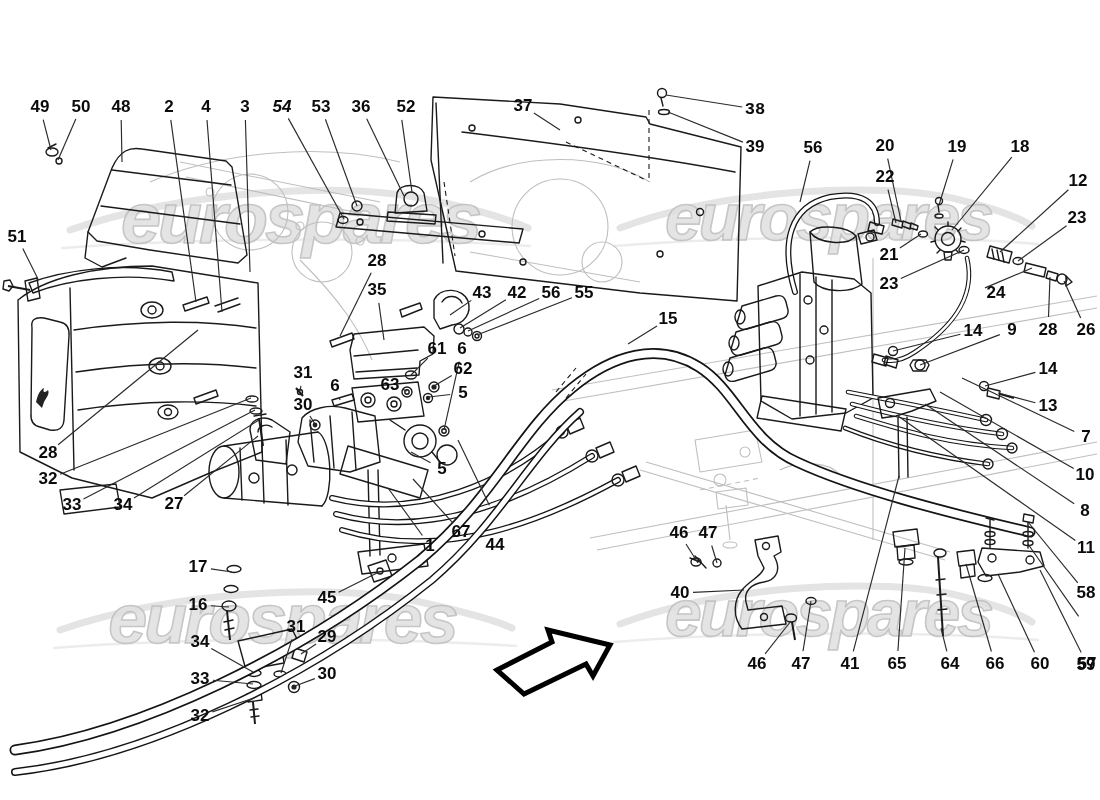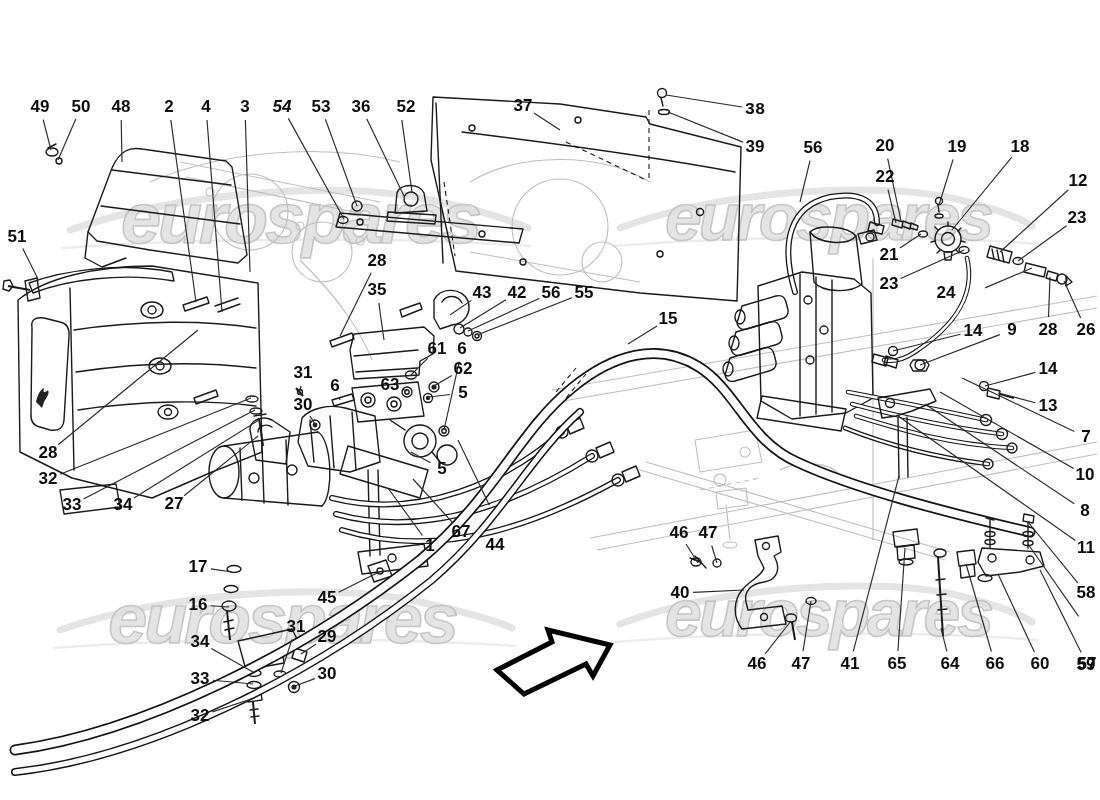--- a/index.html
+++ b/index.html
@@ -474,21 +474,21 @@
       <div class="callout" style="left: 755px; top: 147px;">39</div>
       <div class="callout" style="left: 813px; top: 148px;">56</div>
       <div class="callout" style="left: 885px; top: 146px;">20</div>
       <div class="callout" style="left: 957px; top: 147px;">19</div>
       <div class="callout" style="left: 1020px; top: 147px;">18</div>
       <div class="callout" style="left: 885px; top: 177px;">22</div>
       <div class="callout" style="left: 1078px; top: 181px;">12</div>
       <div class="callout" style="left: 1077px; top: 218px;">23</div>
       <div class="callout" style="left: 889px; top: 255px;">21</div>
       <div class="callout" style="left: 889px; top: 284px;">23</div>
-      <div class="callout" style="left: 946px; top: 293px;">24</div>
+      <div class="callout" style="left: 996px; top: 293px;">24</div>
       <div class="callout" style="left: 1048px; top: 330px;">28</div>
       <div class="callout" style="left: 1086px; top: 330px;">26</div>
       <div class="callout" style="left: 973px; top: 331px;">14</div>
       <div class="callout" style="left: 1012px; top: 330px;">9</div>
       <div class="callout" style="left: 1048px; top: 369px;">14</div>
       <div class="callout" style="left: 1048px; top: 406px;">13</div>
       <div class="callout" style="left: 1086px; top: 437px;">7</div>
       <div class="callout" style="left: 1085px; top: 475px;">10</div>
       <div class="callout" style="left: 1085px; top: 511px;">8</div>
       <div class="callout" style="left: 1086px; top: 548px;">11</div>

